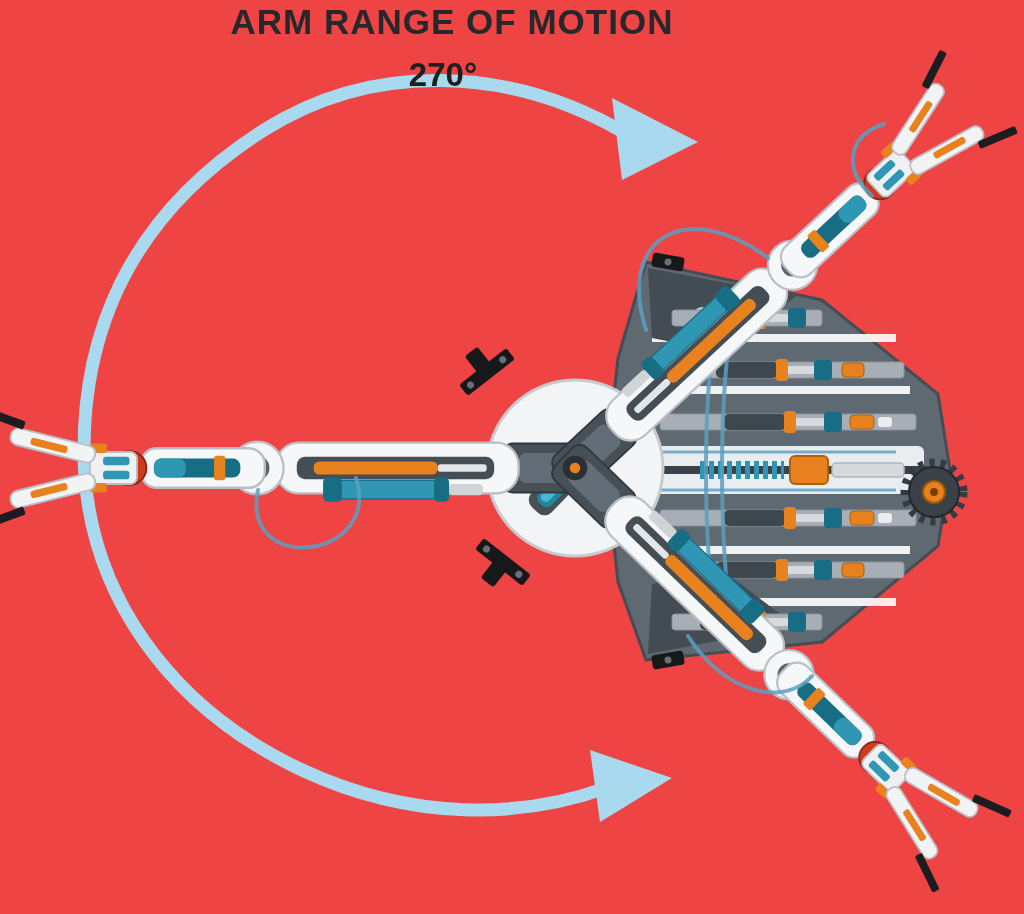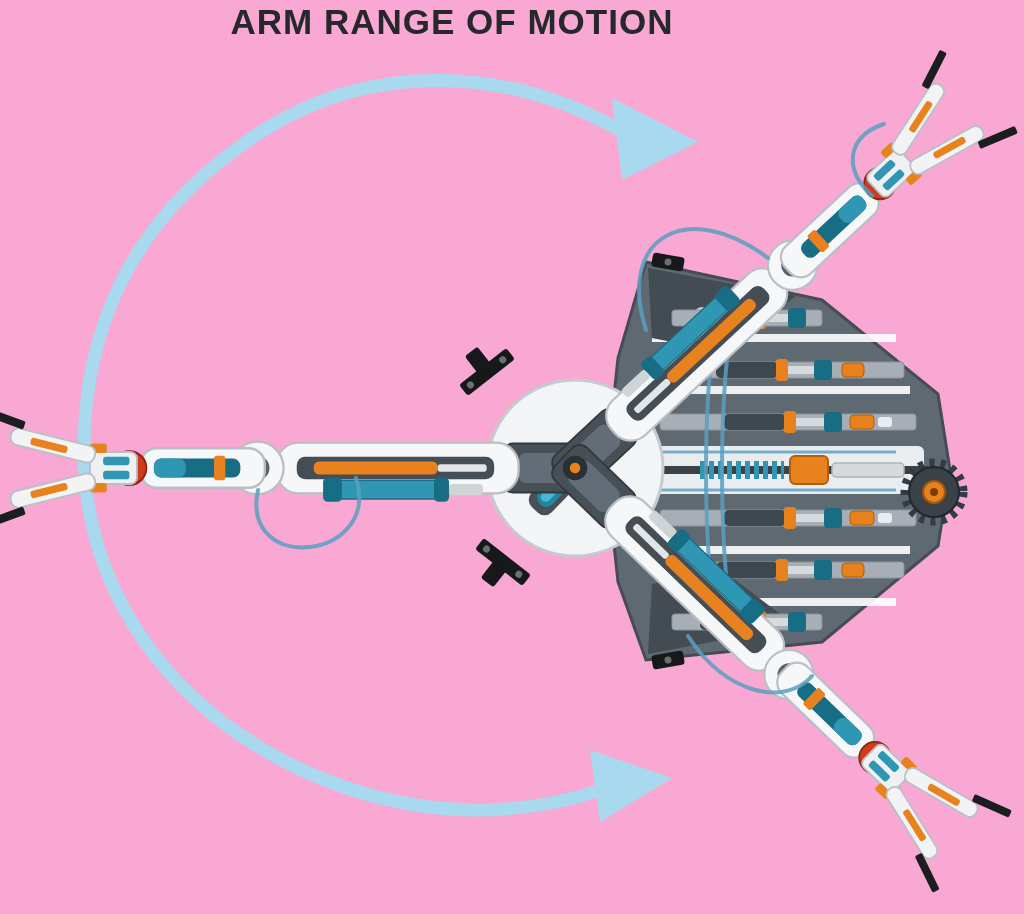--- a/index.html
+++ b/index.html
@@ -1,17 +1,17 @@
 <!DOCTYPE html>
 <html><head>
 <meta charset="utf-8">
 <style>
   html,body{margin:0;padding:0;background:#ffffff;}
   .stage{
-    position:relative;width:1024px;height:914px;overflow:hidden;background:#f9a8d4;
+    position:relative;width:1024px;height:914px;overflow:hidden;background:#ef4444;
     font-family:"Liberation Sans", sans-serif;
   }
   .art{position:absolute;left:0;top:0;width:1024px;height:914px;display:block;}
   .title{
     position:absolute;left:0;top:2px;width:904px;margin:0;text-align:center;
     font-size:35px;font-weight:bold;letter-spacing:1px;color:#26282b;
   }
   .angle{
     position:absolute;left:378px;top:56px;width:130px;text-align:center;
     font-size:33px;font-weight:bold;color:#1d1f21;
@@ -221,13 +221,14 @@
         <circle cx="0" cy="0" r="3.5" fill="#6a6f75"></circle>
       </g>
       <g transform="translate(668,660) rotate(-10)">
         <rect x="-16" y="-7" width="32" height="14" rx="3" fill="#16181a"></rect>
         <circle cx="0" cy="0" r="3.5" fill="#6a6f75"></circle>
       </g>
     </g>
   </svg>
 
   <h1 class="title">ARM RANGE OF MOTION</h1>
+  <div class="angle">270°</div>
 </div>
 
 </body></html>

